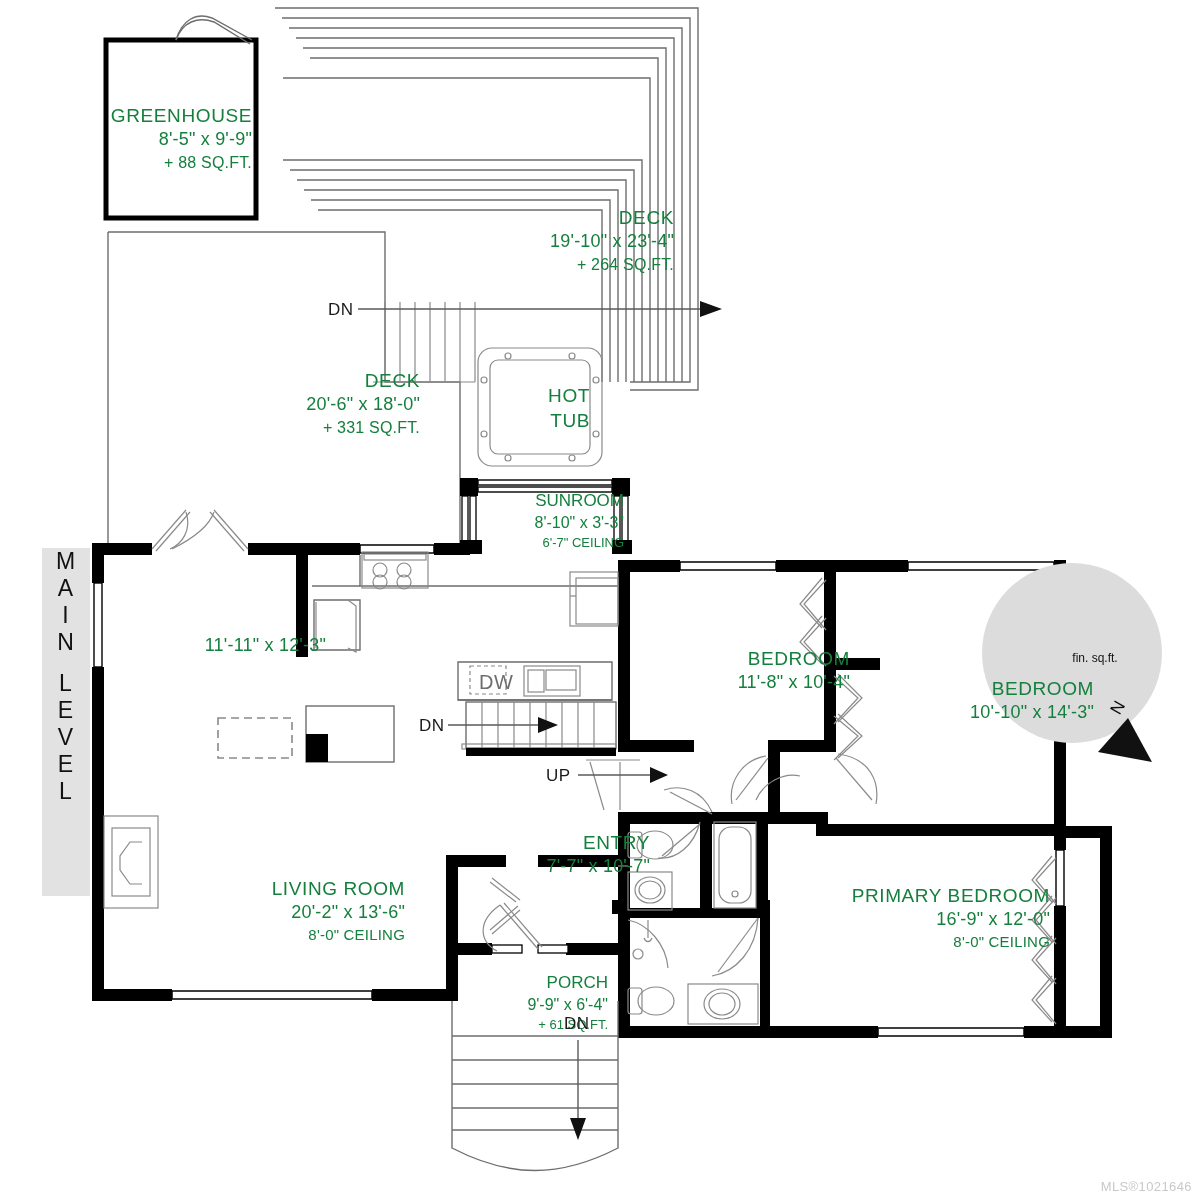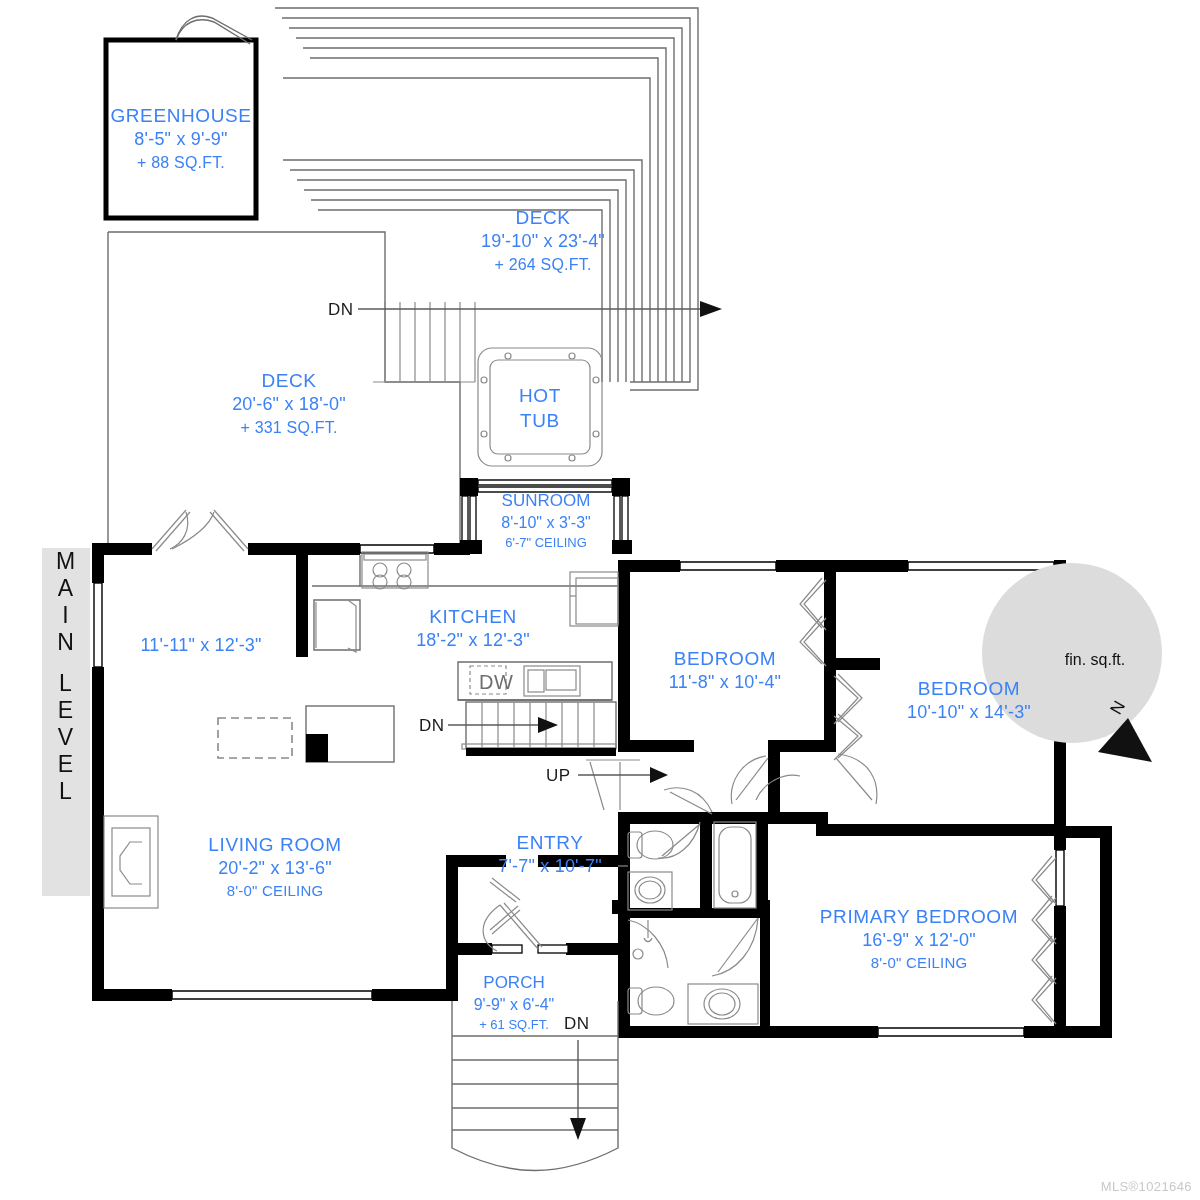--- a/index.html
+++ b/index.html
@@ -1,33 +1,33 @@
 <!DOCTYPE html>
 <html><head>
 <meta charset="utf-8">
 <style>
   html,body{margin:0;padding:0;background:#fff;}
   body{font-family:"Liberation Sans", sans-serif;}
   #plan{position:relative;width:1200px;height:1200px;background:#ffffff;overflow:hidden;}
   svg{position:absolute;top:0;left:0;}
-  .lbl{position:absolute;text-align:center;color:#3b82f6;line-height:1.32;white-space:nowrap;}
+  .lbl{position:absolute;text-align:right;color:#15803d;line-height:1.32;white-space:nowrap;}
   .lbl .name{font-size:19px;letter-spacing:.6px;}
   .lbl .dim{font-size:18px;letter-spacing:.2px;}
   .lbl .sq{font-size:16px;letter-spacing:.2px;}
   .lbl .ceil{font-size:15px;letter-spacing:.2px;}
   .small-name{font-size:17px;}
   .small-dim{font-size:16px;}
   .tiny{font-size:13px;}
   .dirlbl{position:absolute;font-size:17px;color:#1b1b1b;letter-spacing:.5px;}
   .sidebar{position:absolute;left:42px;top:548px;width:48px;height:348px;background:#e2e2e2;}
   .sidebar span{display:block;text-align:center;font-size:23px;letter-spacing:1px;color:#111;}
   .sq-badge{position:absolute;left:1062px;top:563px;width:180px;height:180px;border-radius:50%;
             background:#dcdcdc;transform:translateX(-80px);}
   .sq-badge .n1{position:absolute;left:0;right:0;top:52px;text-align:center;font-size:29px;color:#111;padding-left:46px;}
-  .sq-badge .n2{position:absolute;left:0;right:0;top:88px;text-align:center;font-size:16px;color:#111;padding-left:46px;}
+  .sq-badge .n2{position:absolute;left:0;right:0;top:88px;text-align:center;font-size:12px;color:#111;padding-left:46px;}
   .compass-n{position:absolute;left:1112px;top:698px;font-size:17px;color:#111;transform:rotate(-60deg);}
   .mls{position:absolute;right:8px;bottom:6px;font-size:13px;color:#c9c9c9;letter-spacing:.4px;}
 </style>
 </head>
 <body>
 
 <div id="plan">
 
   <svg width="1200" height="1200" viewBox="0 0 1200 1200">
     <defs>
@@ -361,26 +361,22 @@
   <div class="lbl" style="left:468px;top:490px;width:156px">
     <div class="small-name">SUNROOM</div>
     <div class="small-dim">8'-10" x 3'-3"</div>
     <div class="tiny">6'-7" CEILING</div>
   </div>
 
   <div class="lbl" style="left:76px;top:634px;width:250px">
     <div class="dim">11'-11" x 12'-3"</div>
   </div>
 
-  <div class="lbl" style="left:348px;top:604px;width:250px">
-    <div class="name">KITCHEN</div>
-    <div class="dim">18'-2" x 12'-3"</div>
-  </div>
-
-  <div class="lbl" style="left:145px;top:832px;width:260px">
+
+  <div class="lbl" style="left:145px;top:876px;width:260px">
     <div class="name">LIVING ROOM</div>
     <div class="dim">20'-2" x 13'-6"</div>
     <div class="ceil">8'-0" CEILING</div>
   </div>
 
   <div class="lbl" style="left:450px;top:830px;width:200px">
     <div class="name">ENTRY</div>
     <div class="dim">7'-7" x 10'-7"</div>
   </div>
 
@@ -393,21 +389,21 @@
   <div class="lbl" style="left:600px;top:646px;width:250px">
     <div class="name">BEDROOM</div>
     <div class="dim">11'-8" x 10'-4"</div>
   </div>
 
   <div class="lbl" style="left:844px;top:676px;width:250px">
     <div class="name">BEDROOM</div>
     <div class="dim">10'-10" x 14'-3"</div>
   </div>
 
-  <div class="lbl" style="left:788px;top:904px;width:262px">
+  <div class="lbl" style="left:788px;top:883px;width:262px">
     <div class="name">PRIMARY BEDROOM</div>
     <div class="dim">16'-9" x 12'-0"</div>
     <div class="ceil">8'-0" CEILING</div>
   </div>
 
   <div class="dirlbl" style="left:328px;top:300px">DN</div>
   <div class="dirlbl" style="left:419px;top:716px">DN</div>
   <div class="dirlbl" style="left:546px;top:766px">UP</div>
   <div class="dirlbl" style="left:564px;top:1014px">DN</div>
 

